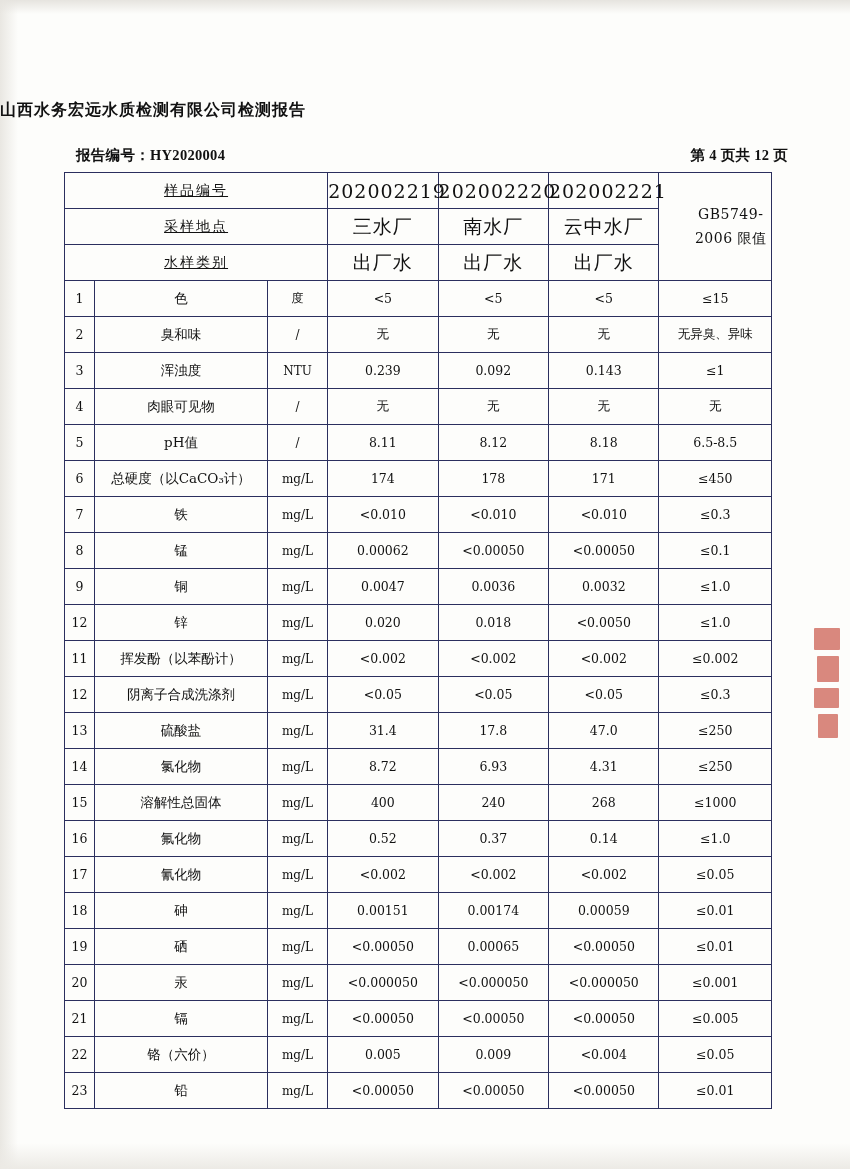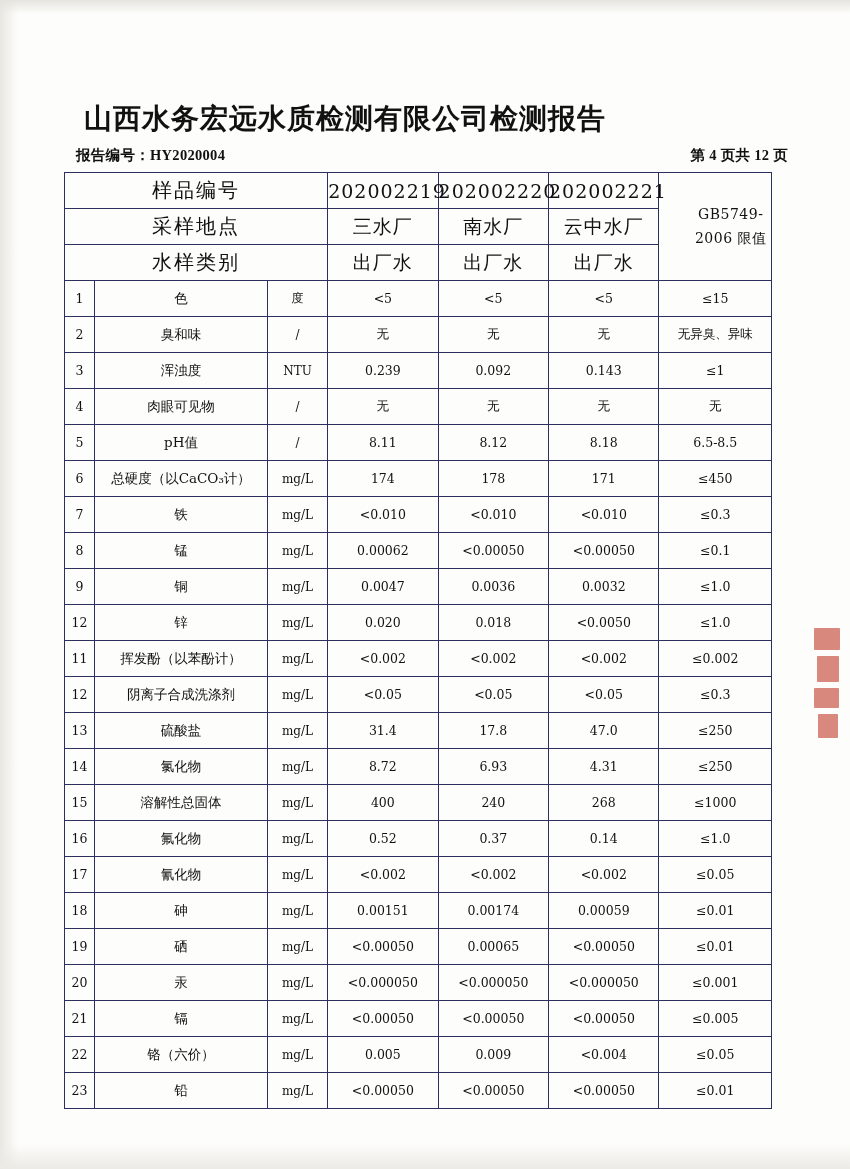--- a/index.html
+++ b/index.html
@@ -37,22 +37,22 @@
     position: absolute; left: 0; bottom: 0; width: 850px; height: 26px;
     background: linear-gradient(to top, #eceae5, rgba(255,255,255,0));
     pointer-events: none;
   }
 
   .doc-title {
     position: absolute;
     top: 100px;
     left: 0;
     width: 690px;
-    text-align: center;
-    font-size: 28px;
+    text-align: left;
+    font-size: 16px;
     font-weight: bold;
     letter-spacing: 1px;
     font-family: "DejaVu Serif", "Liberation Serif", serif;
   }
 
   .meta-row {
     position: absolute;
     top: 146px;
     left: 76px;
     width: 712px;
@@ -82,22 +82,23 @@
     font-family: "DejaVu Serif", "Liberation Serif", serif;
   }
   .c-idx { width: 30px; font-size: 12.5px; }
   .c-name { width: 172px; text-align: left; padding-left: 10px; font-size: 13.5px; }
   .c-unit { width: 60px; font-size: 12px; }
   .c-val { width: 110px; font-size: 12.5px; }
   .c-lim { width: 112px; font-size: 12.5px; }
 
   .hdr-label {
     text-align: center;
-    font-size: 20px;
+    font-size: 14px;
     letter-spacing: 2px;
+    text-decoration: underline;
   }
   .hdr-val {
     font-size: 19px;
     letter-spacing: 1px;
   }
   .hdr-limit {
     font-size: 14px;
     line-height: 1.7;
     letter-spacing: 0.5px;
   }

